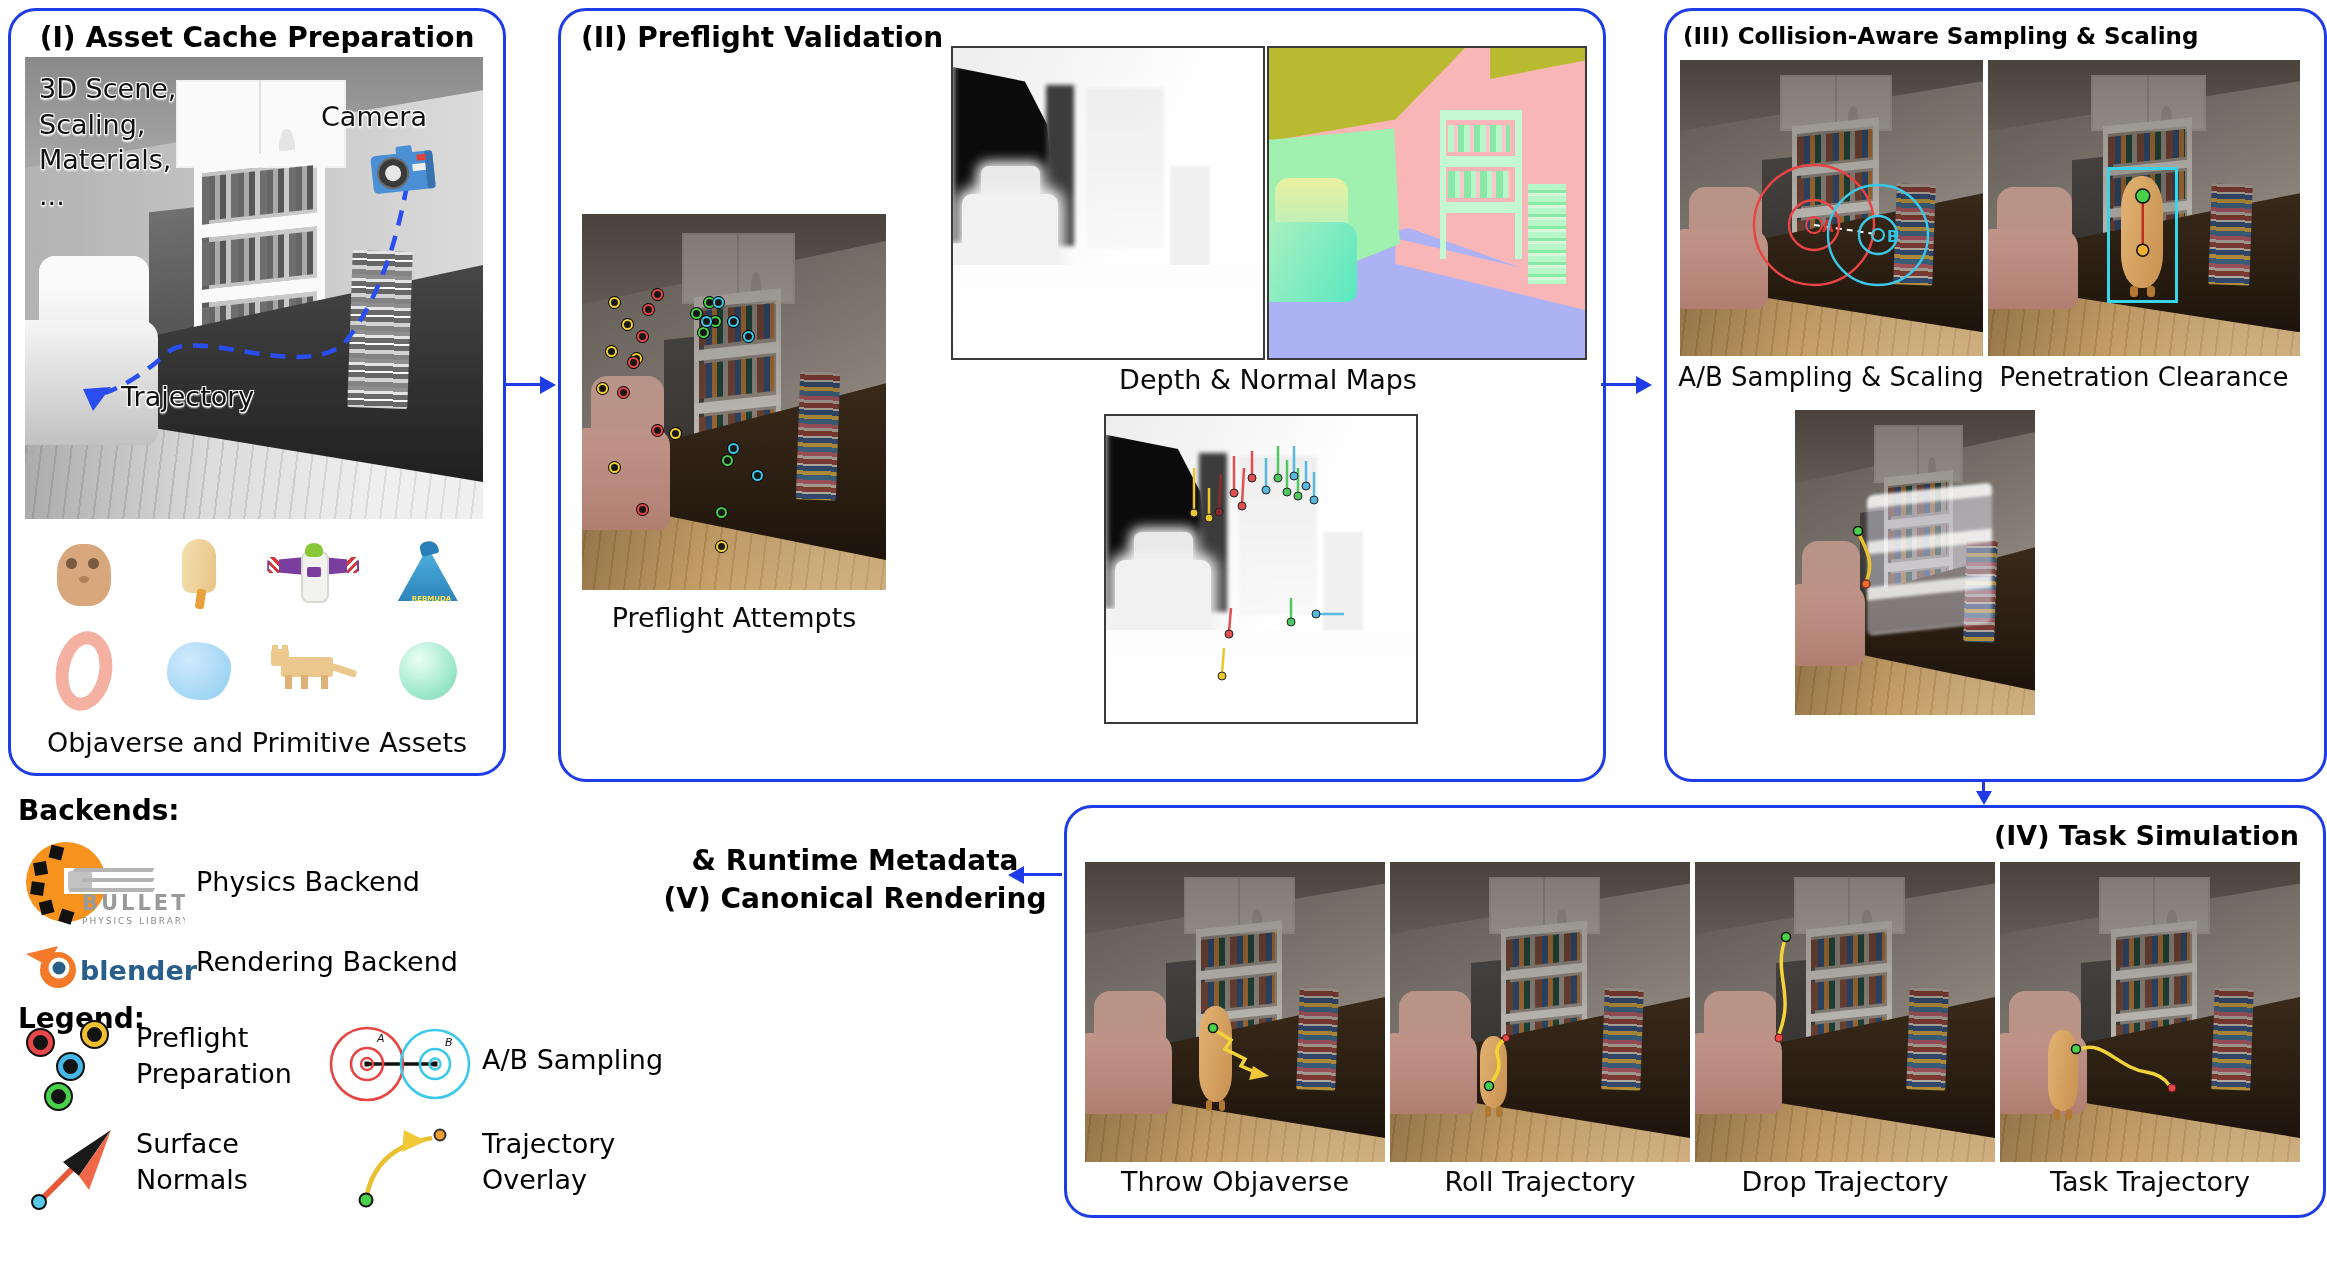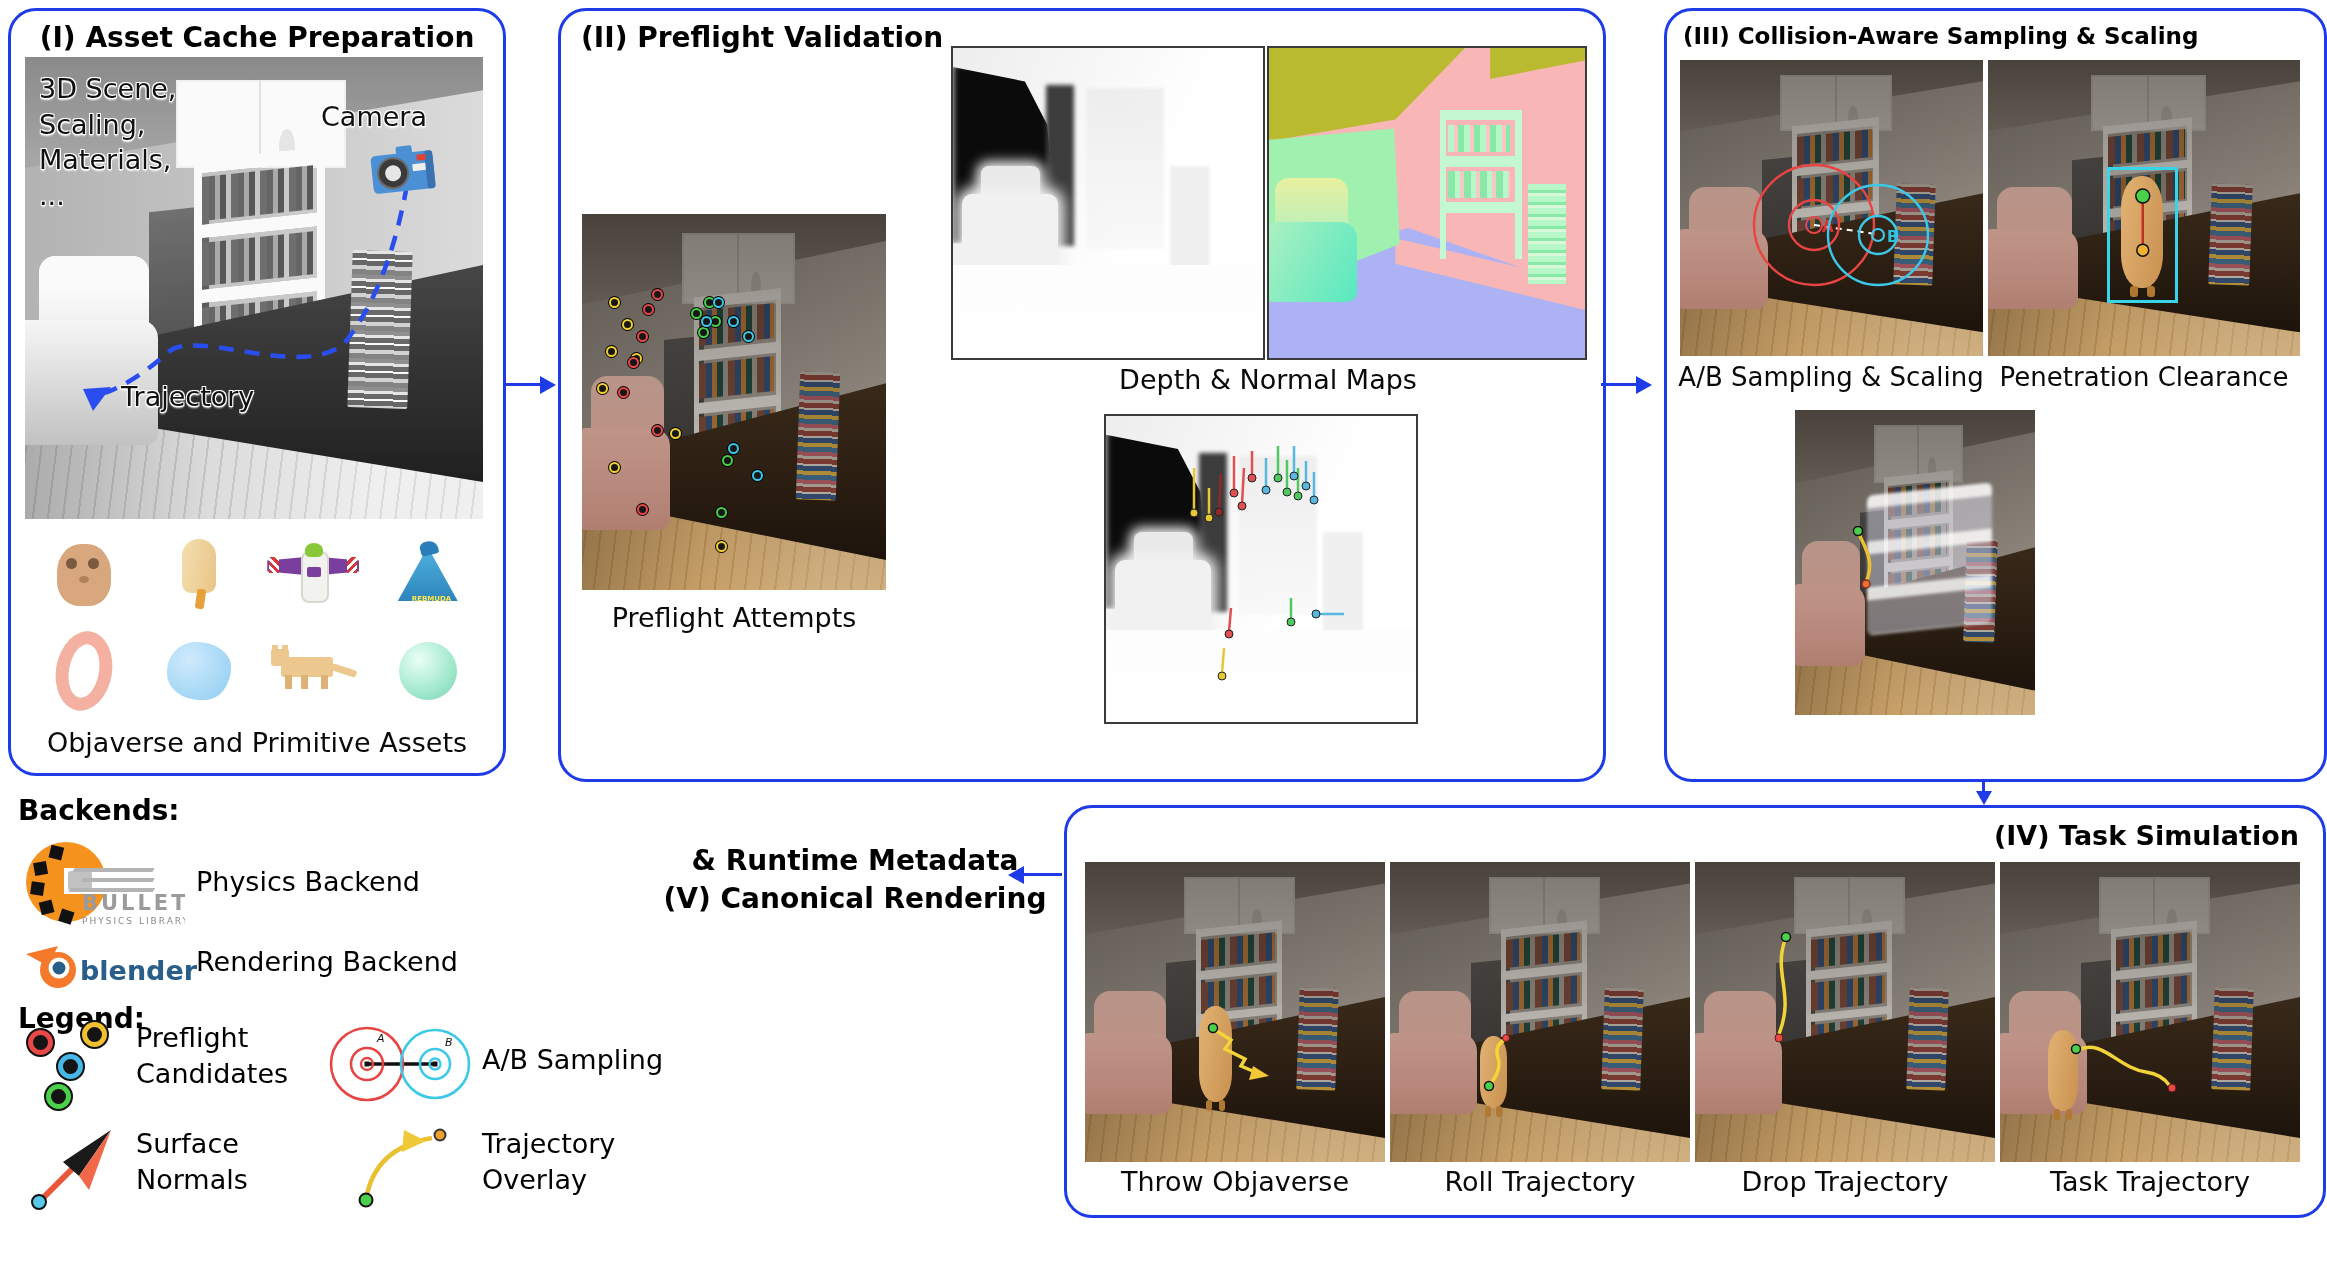--- a/index.html
+++ b/index.html
@@ -210,21 +210,21 @@
   <div class="sect-head" style="left:18px;top:1002px;">Legend:</div>
 
   <div style="position:absolute;left:28px;top:1022px;width:90px;height:88px;">
     <i class="pfc" style="left:0;top:8px;border-color:#e84848;"></i>
     <i class="pfc" style="left:54px;top:0;border-color:#f0c030;"></i>
     <i class="pfc" style="left:30px;top:32px;border-color:#45b8e8;"></i>
     <i class="pfc" style="left:18px;top:62px;border-color:#4ad04a;"></i>
   </div>
   <div class="leg-label" style="left:136px;top:1020px;">
     <div>Preflight</div>
-      <div>Candidates</div>
+      <div>Preparation</div>
   </div>
 
   <svg style="position:absolute;left:325px;top:1016px;" width="150" height="94" viewBox="0 0 150 94">
     <line x1="42" y1="48" x2="110" y2="48" stroke="#111" stroke-width="3.5"></line>
     <circle cx="42" cy="48" r="36" fill="none" stroke="#e84444" stroke-width="2.6"></circle>
     <circle cx="42" cy="48" r="16" fill="none" stroke="#e84444" stroke-width="2.6"></circle>
     <circle cx="42" cy="48" r="6" fill="none" stroke="#e84444" stroke-width="2.4"></circle>
     <rect x="39.5" y="45.5" width="5" height="5" fill="#111"></rect>
     <text x="52" y="26" font-size="11" font-style="italic" fill="#111">A</text>
     <circle cx="110" cy="48" r="34" fill="none" stroke="#3cc8e8" stroke-width="2.6"></circle>

